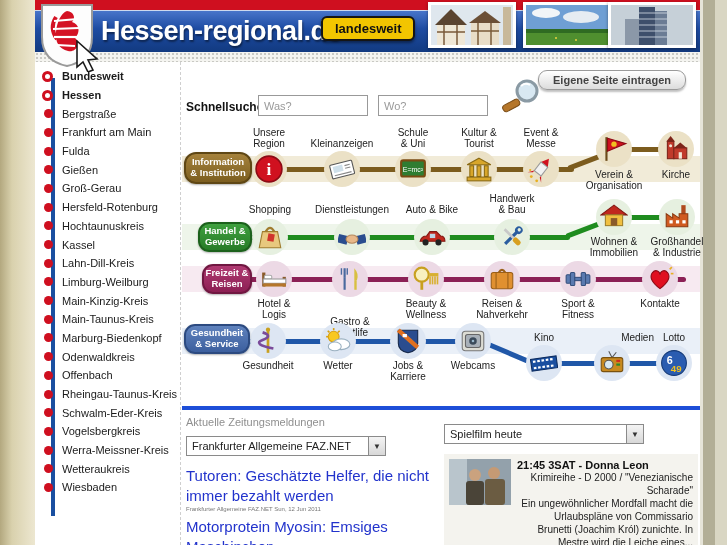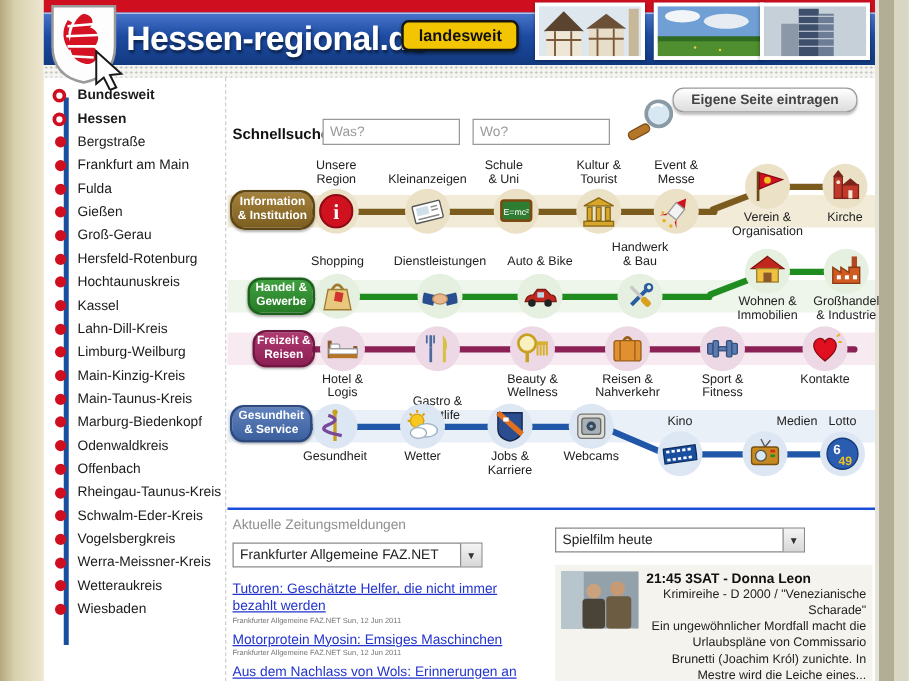--- a/index.html
+++ b/index.html
@@ -83,32 +83,32 @@
             background:linear-gradient(#a5823c,#7c5e20); }
   .badge2 { left:16px; top:22px; width:54px; height:30px; border-radius:11px; border:2px solid #1c611c;
             background:linear-gradient(#3fa03f,#277c27); }
   .badge3 { left:20px; top:0;    width:50px; height:30px; border-radius:11px; border:2px solid #701741;
             background:linear-gradient(#b03a72,#8c1f53); }
   .badge4 { left:2px;  top:2px;  width:66px; height:30px; border-radius:11px; border:2px solid #2c4a80;
             background:linear-gradient(#5f82bd,#3c5f9e); }
   .slope { transform-origin:left center; }
 
   
-  #bottom { position:absolute; left:0; top:344px; width:518px; height:139px; border-top:2px solid #1d4ed8; overflow:hidden; }
+  #bottom { position:absolute; left:0; top:344px; width:518px; height:139px; border-top:4px solid #1d4ed8; overflow:hidden; }
   .col-news { position:absolute; left:4px; top:6px; width:250px; }
   .col-tv   { position:absolute; left:262px; top:6px; width:254px; }
   .sec-head { font-size:11px; color:#8f8f8f; }
   .fake-select { margin-top:8px; width:200px; height:20px; border:1px solid #8a8a8a; background:#fff;
                  display:flex; align-items:center; cursor:pointer; }
   .fake-select .val { flex:1; font-size:11px; color:#222; padding-left:5px; white-space:nowrap; overflow:hidden; }
   .fake-select .arrow { width:17px; height:18px; border-left:1px solid #8a8a8a; background:linear-gradient(#f4f4f4,#d8d8d8);
                         font-size:8px; color:#333; display:flex; align-items:center; justify-content:center; }
   .news-list { margin-top:10px; }
   .news-item { margin-bottom:5px; }
-  .news-title { font-size:11px; color:#2233cc; text-decoration:underline; cursor:pointer; display:block; line-height:1.3; }
+  .news-title { font-size:15px; color:#2233cc; cursor:pointer; display:block; line-height:1.3; }
   .news-src { font-size:6px; color:#777; margin-top:1px; }
   .tv-card { margin-top:10px; background:#f4f3ee; padding:5px; display:flex; gap:6px; }
   .tv-thumb { flex:none; width:62px; height:46px; }
   .tv-title { font-size:11px; font-weight:bold; color:#111; }
   .tv-text  { font-size:10px; color:#222; line-height:1.3;text-align:right; }
 </style>
 </head>
 <body>
 
 <div class="edge-left"></div>
@@ -321,21 +321,21 @@
                 <rect x="2.5" y="7" width="21" height="13" rx="1" fill="#fff" stroke="#555"></rect>
                 <rect x="5" y="9" width="9" height="6" fill="#cfe0ea"></rect>
                 <line x1="16" y1="10.5" x2="21" y2="10.5" stroke="#888"></line>
                 <line x1="16" y1="13" x2="21" y2="13" stroke="#888"></line>
                 <line x1="5" y1="17.5" x2="21" y2="17.5" stroke="#888"></line>
               </g>
             </svg>
         </div>
       </div>
       <div class="station">
-        <div class="st-label" style="left:179px; top:1px;">Schule
+        <div class="st-label" style="left:189px; top:1px;">Schule
 &amp; Uni</div>
         <div class="st-icon c1-circle" style="left:213px; top:25px;">
           <svg viewBox="0 0 26 26">
               <rect x="2" y="5" width="22" height="15" rx="2" fill="#2e7d32" stroke="#7a4a12" stroke-width="2"></rect>
               <text x="13" y="15.5" font-size="6.5" fill="#fff" text-anchor="middle">E=mc²</text>
             </svg>
         </div>
       </div>
       <div class="station">
         <div class="st-label" style="left:255px; top:1px;">Kultur &amp;

